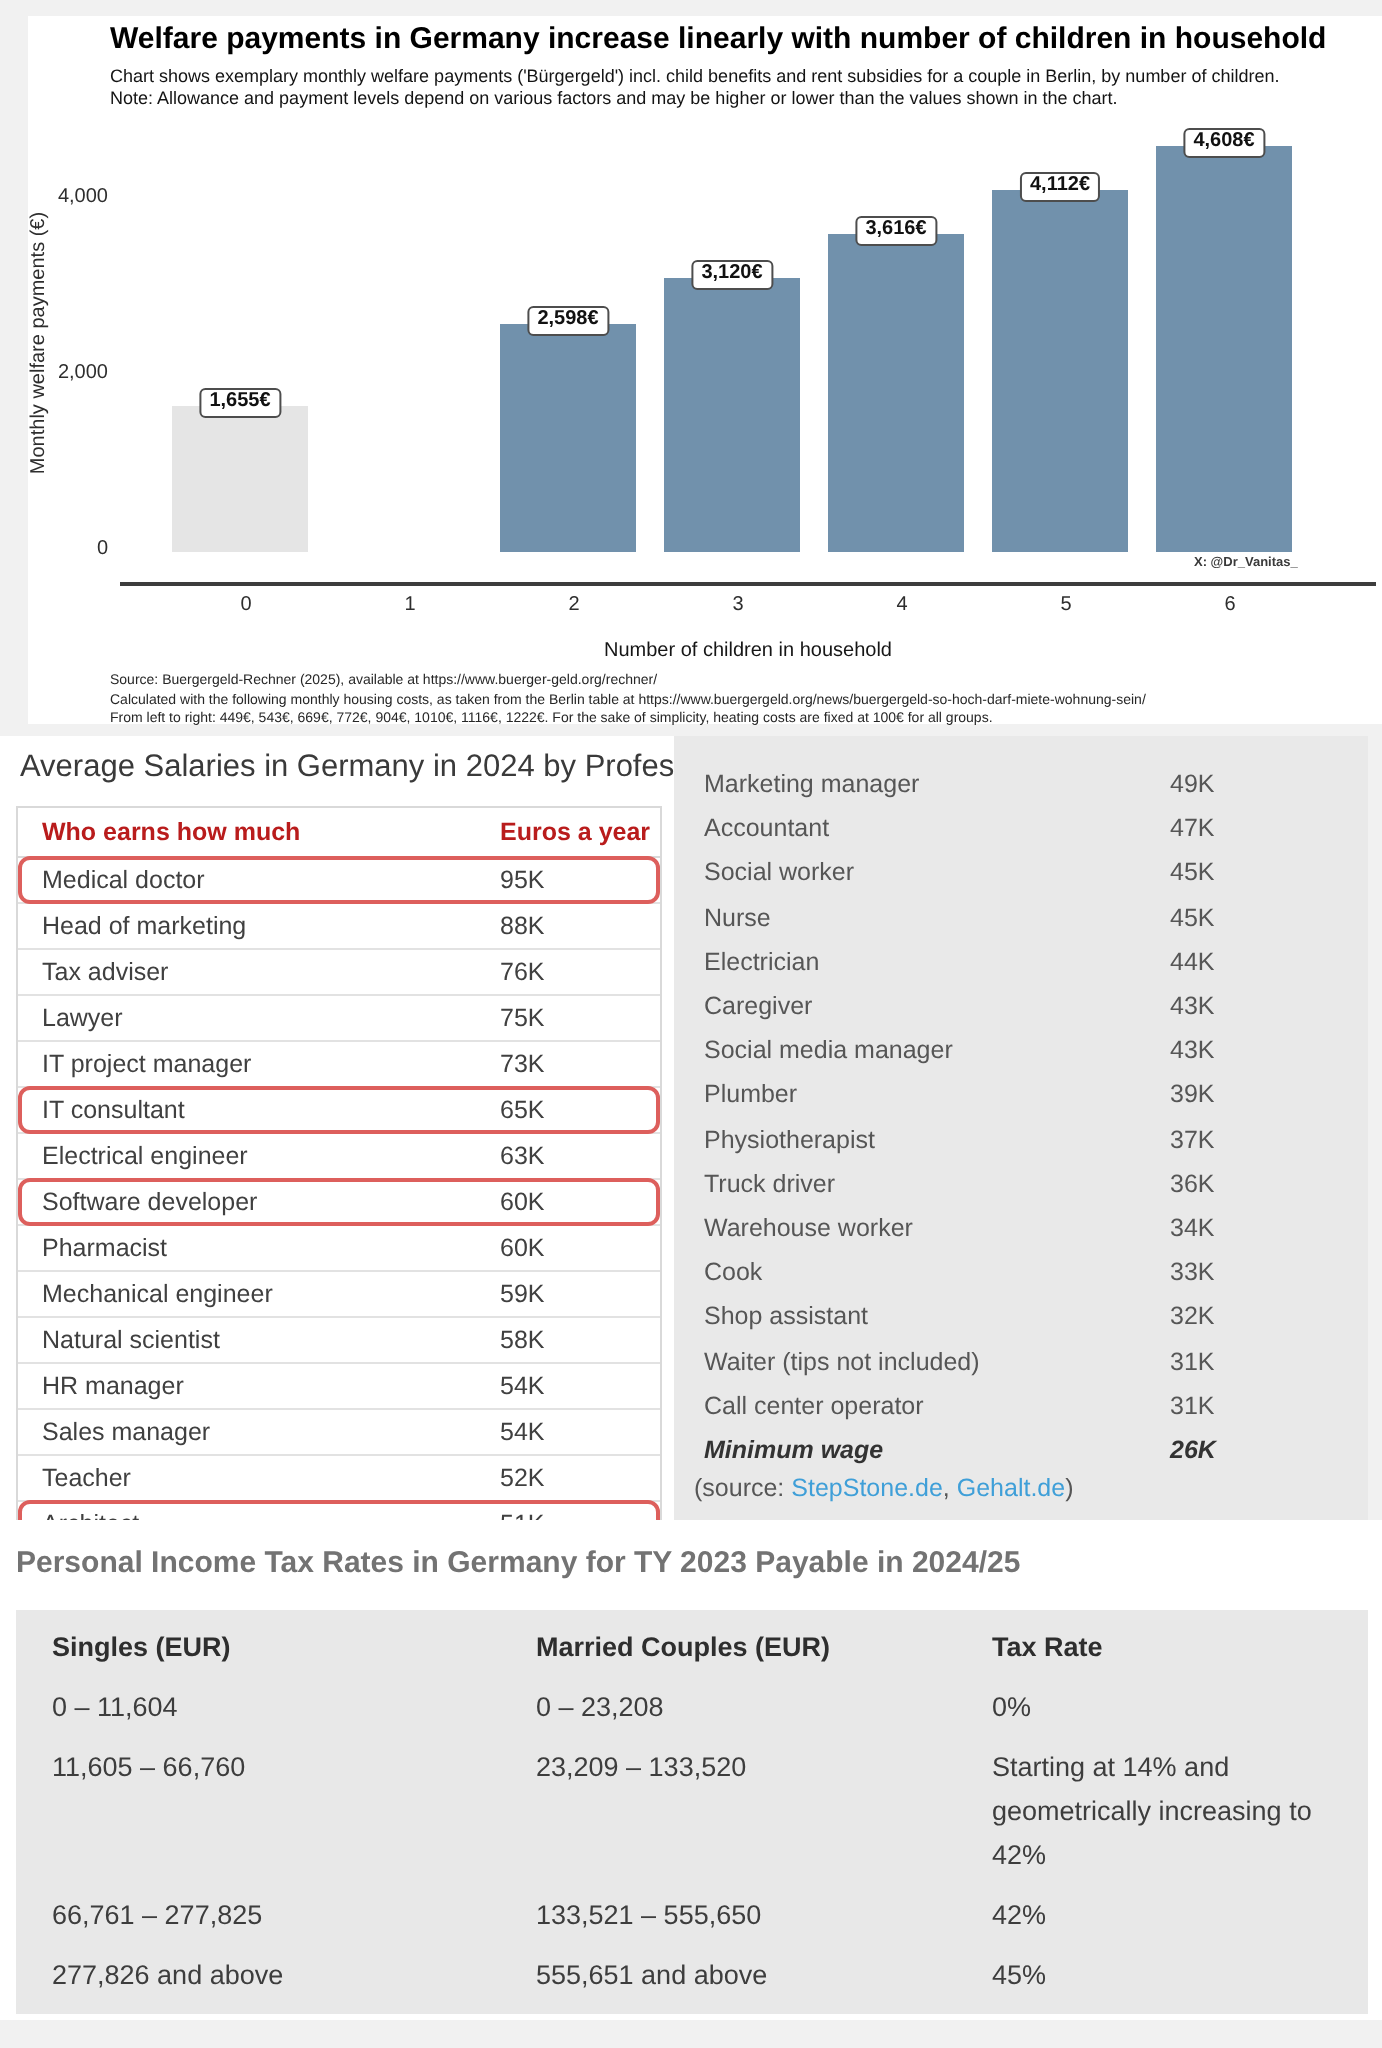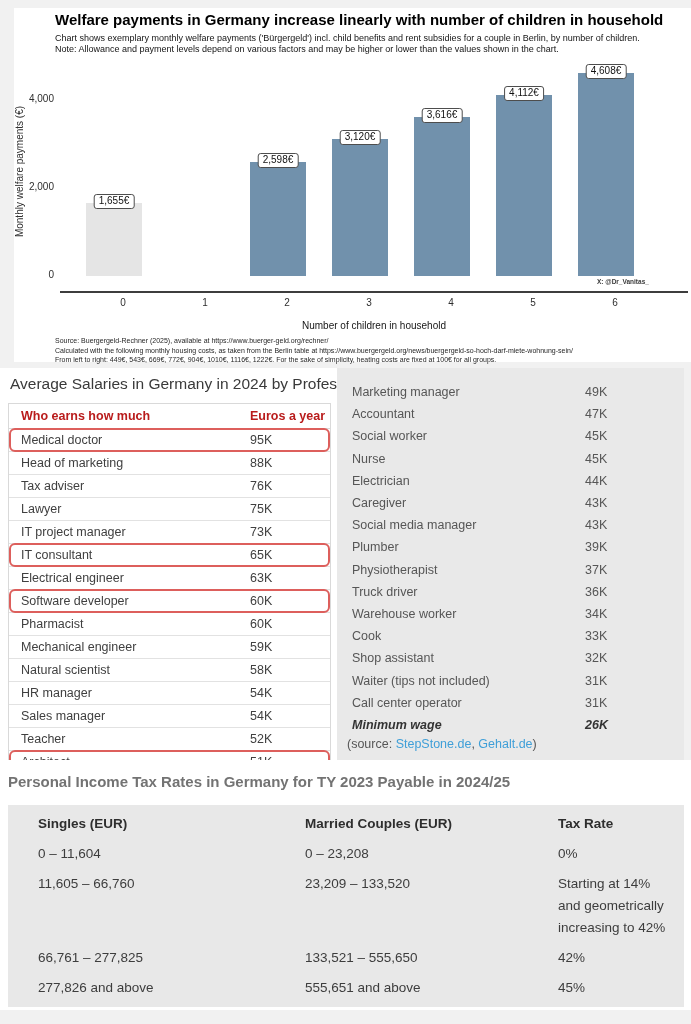--- a/index.html
+++ b/index.html
@@ -12,21 +12,21 @@
   section{position:absolute;}
 
   
   #chart-card{left:14px;top:8px;width:677px;height:354px;background:#fff;}
   .chart-title{position:absolute;left:41px;top:3px;margin:0;font-size:15px;font-weight:bold;color:#000;white-space:nowrap;}
   .chart-sub{position:absolute;left:41px;margin:0;font-size:9px;color:#141414;white-space:nowrap;}
   #sub1{top:25px;}
   #sub2{top:36px;}
 
   #plot{position:absolute;left:46px;top:58px;width:628px;height:210px;}
-  .bar{position:absolute;bottom:0;width:56px;background:#7191ac;}
+  .bar{position:absolute;bottom:0;width:68px;background:#7191ac;font-weight:bold;}
   .bar-label{
     position:absolute;top:-9px;left:50%;transform:translateX(-50%);
     background:#fff;border:1px solid #4d4d4d;border-radius:3px;
     font-size:10px;line-height:12px;color:#111;padding:0 4px 1px;white-space:nowrap;
   }
   .ytick{position:absolute;left:-50px;width:44px;text-align:right;font-size:10px;color:#2e2e2e;line-height:12px;}
   .ylabel-box{position:absolute;left:-46px;top:0;width:12px;height:210px;display:flex;align-items:center;justify-content:center;}
   .ylabel-box span{transform:rotate(-90deg);white-space:nowrap;font-size:10px;color:#2e2e2e;}
   .axis-line{position:absolute;left:0;top:225px;width:628px;height:2px;background:#3d3d3d;}
   .xtick{position:absolute;top:231px;width:40px;text-align:center;font-size:10px;color:#2e2e2e;}
@@ -49,21 +49,21 @@
   #right-rows{position:absolute;left:0;top:13px;width:100%;}
   .rrow{display:grid;grid-template-columns:233px auto;align-items:center;height:22.2px;padding-left:15px;font-size:12.5px;color:#565656;}
   .rrow.bold{font-weight:bold;color:#333;font-style:italic;}
   .source-line{position:absolute;left:10px;top:369px;font-size:12.5px;color:#565656;white-space:nowrap;}
   .source-line a{color:#3f9fd8;text-decoration:none;cursor:pointer;}
 
   
   #tax-section{left:0;top:760px;width:691px;height:250px;background:#fff;}
   .tax-title{position:absolute;left:8px;top:13px;margin:0;font-size:15px;font-weight:bold;color:#737373;white-space:nowrap;}
   #tax-table{position:absolute;left:8px;top:45px;width:676px;background:#e8e8e8;padding:4px 0;}
-  .tax-row{display:grid;grid-template-columns:242px 228px auto;padding:4px 16px;gap:25px;}
+  .tax-row{display:grid;grid-template-columns:242px 228px auto;padding:4px 4px;}
   .tax-cell{padding-left:14px;font-size:13.5px;line-height:22px;color:#3d3d3d;}
   .tax-cell.rate{max-width:206px;}
   .tax-row.header .tax-cell{font-weight:bold;color:#2e2e2e;}
 </style>
 </head>
 <body>
 
 <section id="chart-card">
   <h1 class="chart-title">Welfare payments in Germany increase linearly with number of children in household</h1>
   <p class="chart-sub" id="sub1">Chart shows exemplary monthly welfare payments ('Bürgergeld') incl. child benefits and rent subsidies for a couple in Berlin, by number of children.</p>

